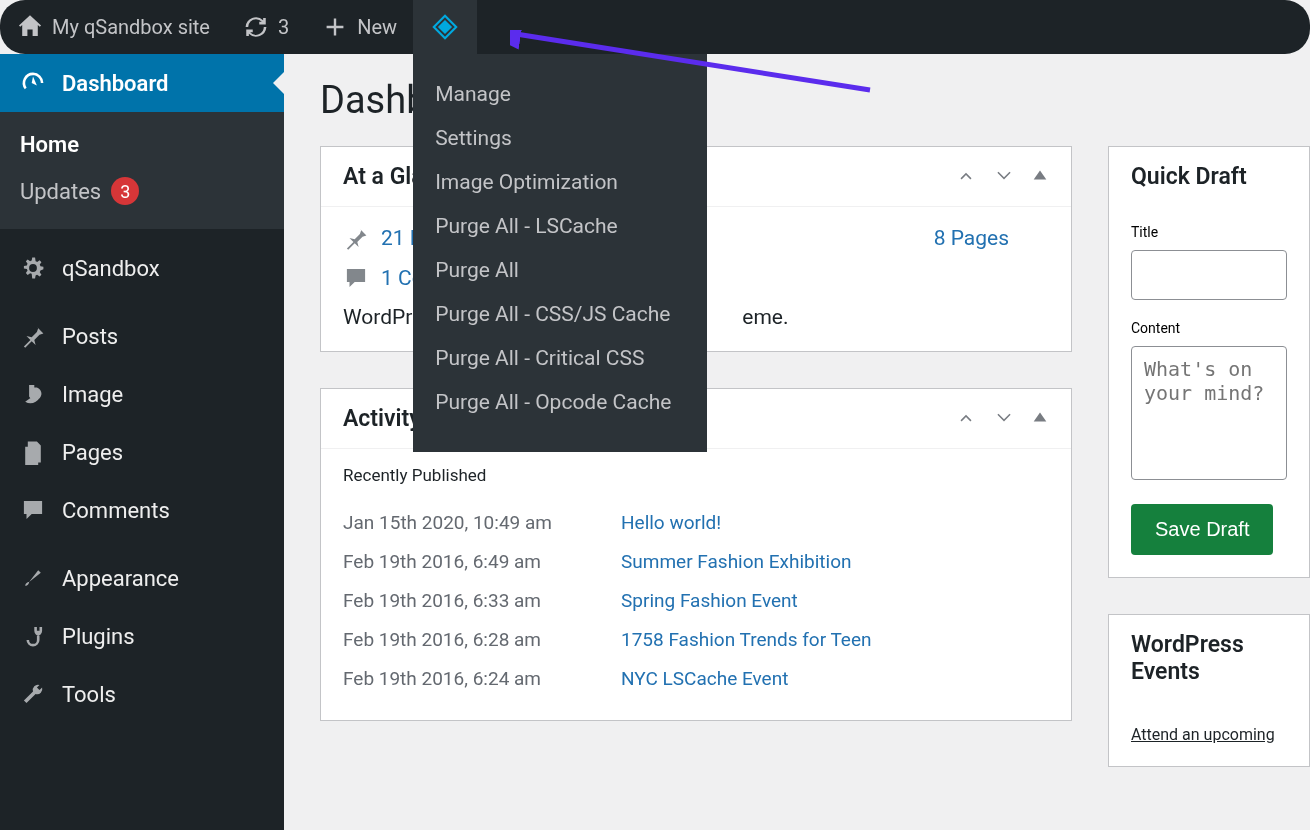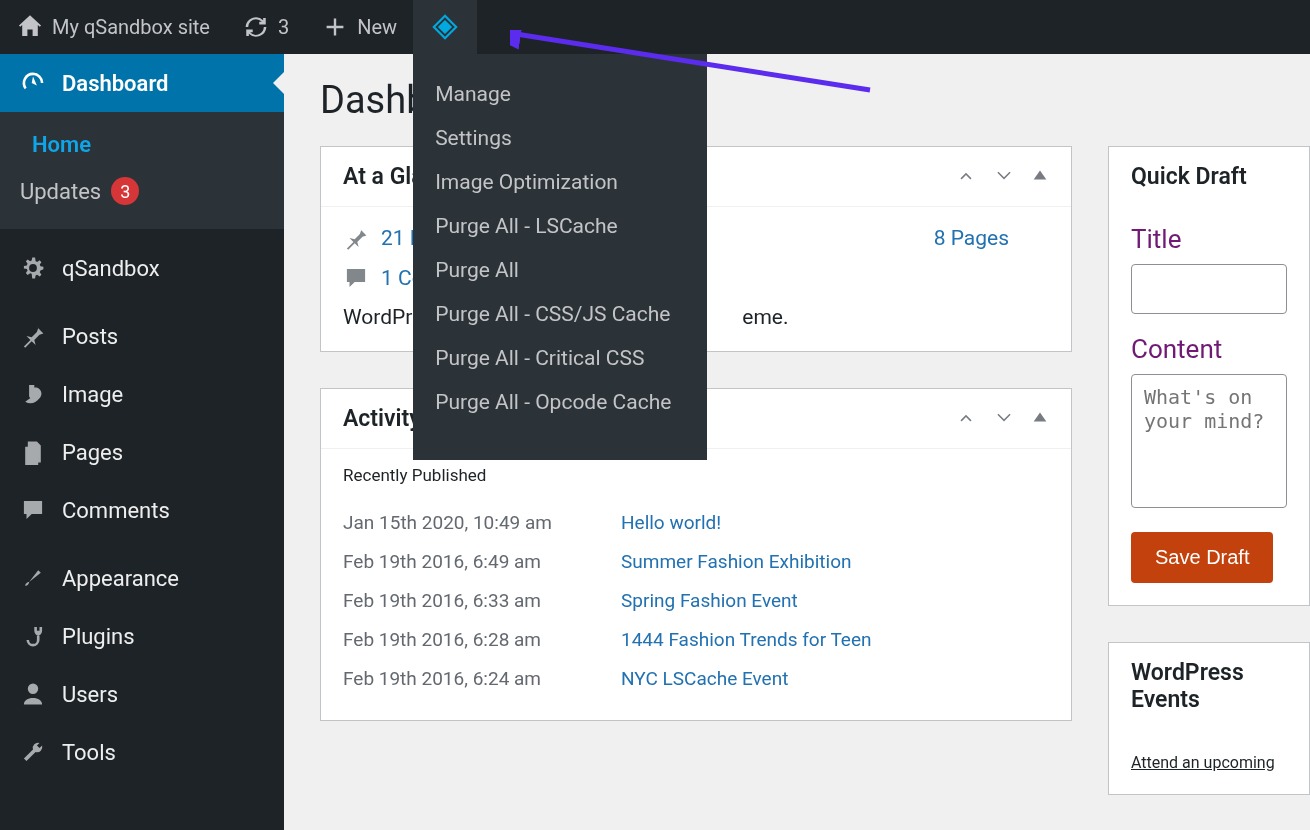--- a/index.html
+++ b/index.html
@@ -1,42 +1,42 @@
 <!DOCTYPE html>
 <html><head>
 <meta charset="utf-8">
 <style>
 * { box-sizing: border-box; margin: 0; padding: 0; }
 body { font-family: -apple-system, BlinkMacSystemFont, "Segoe UI", Roboto, sans-serif; font-size: 16px; color: #1d2327; background: #f0f0f1; width: 1310px; height: 830px; overflow: hidden; position: relative; }
 
 
-.adminbar { height: 54px; background: #1d2327; color: #c3c4c7; display: flex; align-items: center; font-size: 20px; position: relative; }
+.adminbar { height: 54px; background: #1d2327; color: #c3c4c7; display: flex; align-items: center; font-size: 20px; position: relative; border-radius: 25px; }
 .adminbar-item { display: flex; align-items: center; gap: 8px; padding: 0 16px; height: 100%; cursor: pointer; }
 .adminbar-item svg { fill: #c3c4c7; }
 .adminbar-icon { width: 28px; height: 28px; display: flex; align-items: center; justify-content: center; }
 
 
 .dropdown-wrap { position: relative; height: 100%; background: #2c3338; padding: 0 18px; display: flex; align-items: center; }
-.dropdown-menu { position: absolute; top: 54px; left: 0; background: #2c3338; width: 294px; padding: 18px 0 36px 0; z-index: 50; }
+.dropdown-menu { position: absolute; top: 54px; left: 0; background: #2c3338; width: 294px; padding: 18px 0 28px 0; z-index: 50; }
 .dropdown-item { padding: 10px 22px; color: #c3c4c7; font-size: 21px; cursor: pointer; }
 
 
 .arrow-annotation { position: absolute; top: 30px; left: 510px; z-index: 60; pointer-events: none; }
 
 
 .sidebar { position: absolute; top: 54px; left: 0; width: 284px; background: #1d2327; color: #c3c4c7; height: calc(100% - 54px); }
 .menu-item { display: flex; align-items: center; gap: 14px; padding: 14px 18px; font-size: 22px; cursor: pointer; color: #eee; }
 .menu-item .micon { width: 30px; height: 30px; display: flex; align-items: center; justify-content: center; }
 .menu-item .micon svg { fill: #a7aaad; }
 .menu-item.current { background: #0073aa; color: #fff; font-weight: 600; position: relative; }
 .menu-item.current .micon svg { fill: #fff; }
 .menu-item.current::after { content: ""; position: absolute; right: -1px; top: 50%; transform: translateY(-50%); border: 12px solid transparent; border-right-color: #f0f0f1; }
 .submenu { background: #2c3338; padding: 10px 0 14px 0; }
 .submenu-item { padding: 10px 20px; font-size: 22px; color: #c3c4c7; cursor: pointer; display: flex; align-items: center; gap: 10px; }
-.submenu-item.active { color: #0ea5e9; font-weight: 600; margin-left: 12px; }
+.submenu-item.active { color: #ffffff; font-weight: 600; }
 .badge { background: #d63638; color: #fff; border-radius: 14px; min-width: 28px; height: 28px; display: inline-flex; align-items: center; justify-content: center; font-size: 18px; font-weight: 400; padding: 0 4px;}
 .sep { height: 10px; }
 
 
 .main { position: absolute; top: 54px; left: 284px; right: 0; padding: 24px 0 0 36px; }
 h1.page-title { font-size: 38px; font-weight: 400; color: #1d2327; margin-bottom: 24px; }
 
 .cols { display: flex; gap: 36px; }
 .col-left { width: 752px; }
 .col-right { flex: 1; overflow: hidden; }
@@ -54,24 +54,24 @@
 .glance-text { color: #1d2327; font-size: 21px; margin-top: 14px; }
 
 .activity-body { padding: 0 22px 22px 22px; }
 .activity-sub { font-size: 17px; font-weight: 400; padding: 16px 0 18px 0; }
 .activity-row { display: flex; padding: 8px 0; font-size: 19px; }
 .activity-date { width: 278px; color: #646970; }
 .activity-title { color: #2271b1; cursor: pointer; }
 
 
 .qd-field { margin-bottom: 20px; }
-.qd-label { font-size: 26px; color: #701a75; margin-bottom: 10px; display: block; }
+.qd-label { font-size: 14px; color: #000000; margin-bottom: 10px; display: block; }
 .qd-input { width: 100%; border: 1px solid #8c8f94; border-radius: 4px; padding: 10px 12px; font-size: 20px; height: 50px; background: #fff; }
 .qd-textarea { width: 100%; border: 1px solid #8c8f94; border-radius: 4px; padding: 10px 12px; font-size: 20px; height: 134px; resize: none; background: #fff; color: #787c82; }
-.save-btn { background: #c2410c; color: #fff; border: none; border-radius: 4px; padding: 14px 24px; font-size: 20px; cursor: pointer; }
+.save-btn { background: #15803d; color: #fff; border: none; border-radius: 4px; padding: 14px 24px; font-size: 20px; cursor: pointer; }
 
 .events-text { font-size: 16px; padding-top: 6px; text-decoration: underline; }
 </style>
 </head>
 <body>
 
 <div class="adminbar">
   <div class="adminbar-item">
     <span class="adminbar-icon">
       <svg viewBox="0 0 20 20" width="26" height="26">
@@ -198,28 +198,20 @@
     <span class="micon">
         <svg viewBox="0 0 20 20" width="26" height="26">
           <path d="M13 3v3h2V3h2v3a4 4 0 01-4 4v3a3 3 0 01-6 0H5a5 5 0 0010 0v-3a4 4 0 01-4-4V3h2z"></path>
         </svg>
       </span>
     <span>Plugins</span>
   </div>
   <div class="menu-item">
     <span class="micon">
         <svg viewBox="0 0 20 20" width="26" height="26">
-          <path d="M10 10a4 4 0 100-8 4 4 0 000 8zm-7 8c0-3 3-5 7-5s7 2 7 5H3z"></path>
-        </svg>
-      </span>
-    <span>Users</span>
-  </div>
-  <div class="menu-item">
-    <span class="micon">
-        <svg viewBox="0 0 20 20" width="26" height="26">
           <path d="M17 5a4 4 0 01-5 5l-7 7-2-2 7-7a4 4 0 015-5l-2 2 2 2 2-2z"></path>
         </svg>
       </span>
     <span>Tools</span>
   </div>
 </div>
 
 <div class="main">
   <h1 class="page-title">Dashboard</h1>
 
@@ -292,21 +284,21 @@
           <div class="activity-row">
             <div class="activity-date">Feb 19th 2016, 6:49 am</div>
             <div class="activity-title">Summer Fashion Exhibition</div>
           </div>
           <div class="activity-row">
             <div class="activity-date">Feb 19th 2016, 6:33 am</div>
             <div class="activity-title">Spring Fashion Event</div>
           </div>
           <div class="activity-row">
             <div class="activity-date">Feb 19th 2016, 6:28 am</div>
-            <div class="activity-title">1444 Fashion Trends for Teen</div>
+            <div class="activity-title">1758 Fashion Trends for Teen</div>
           </div>
           <div class="activity-row">
             <div class="activity-date">Feb 19th 2016, 6:24 am</div>
             <div class="activity-title">NYC LSCache Event</div>
           </div>
         </div>
       </div>
     </div>
 
     <div class="col-right">

